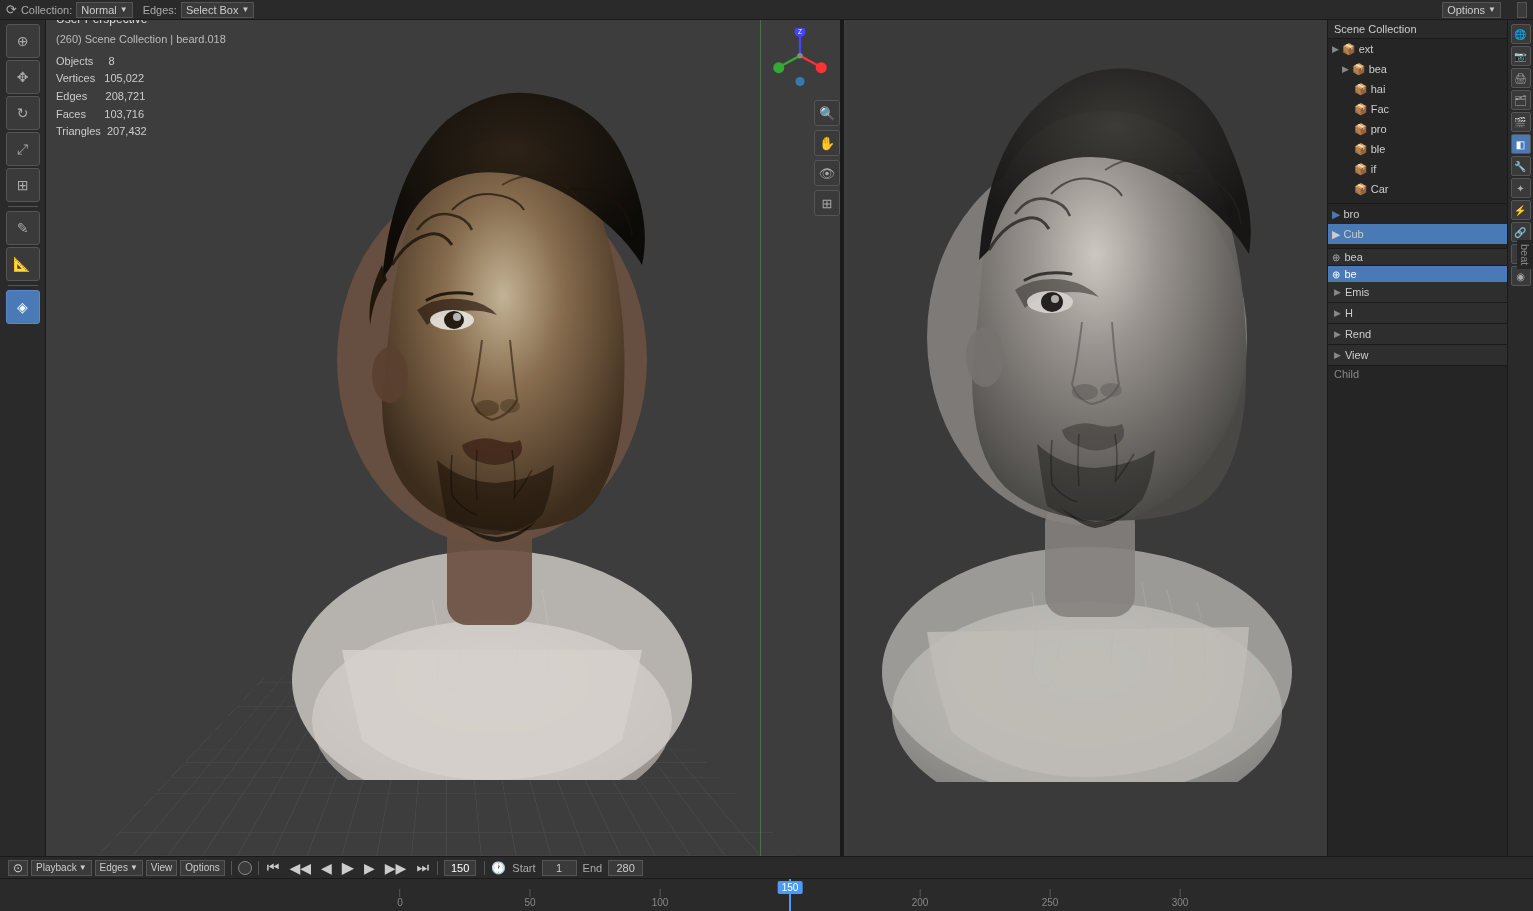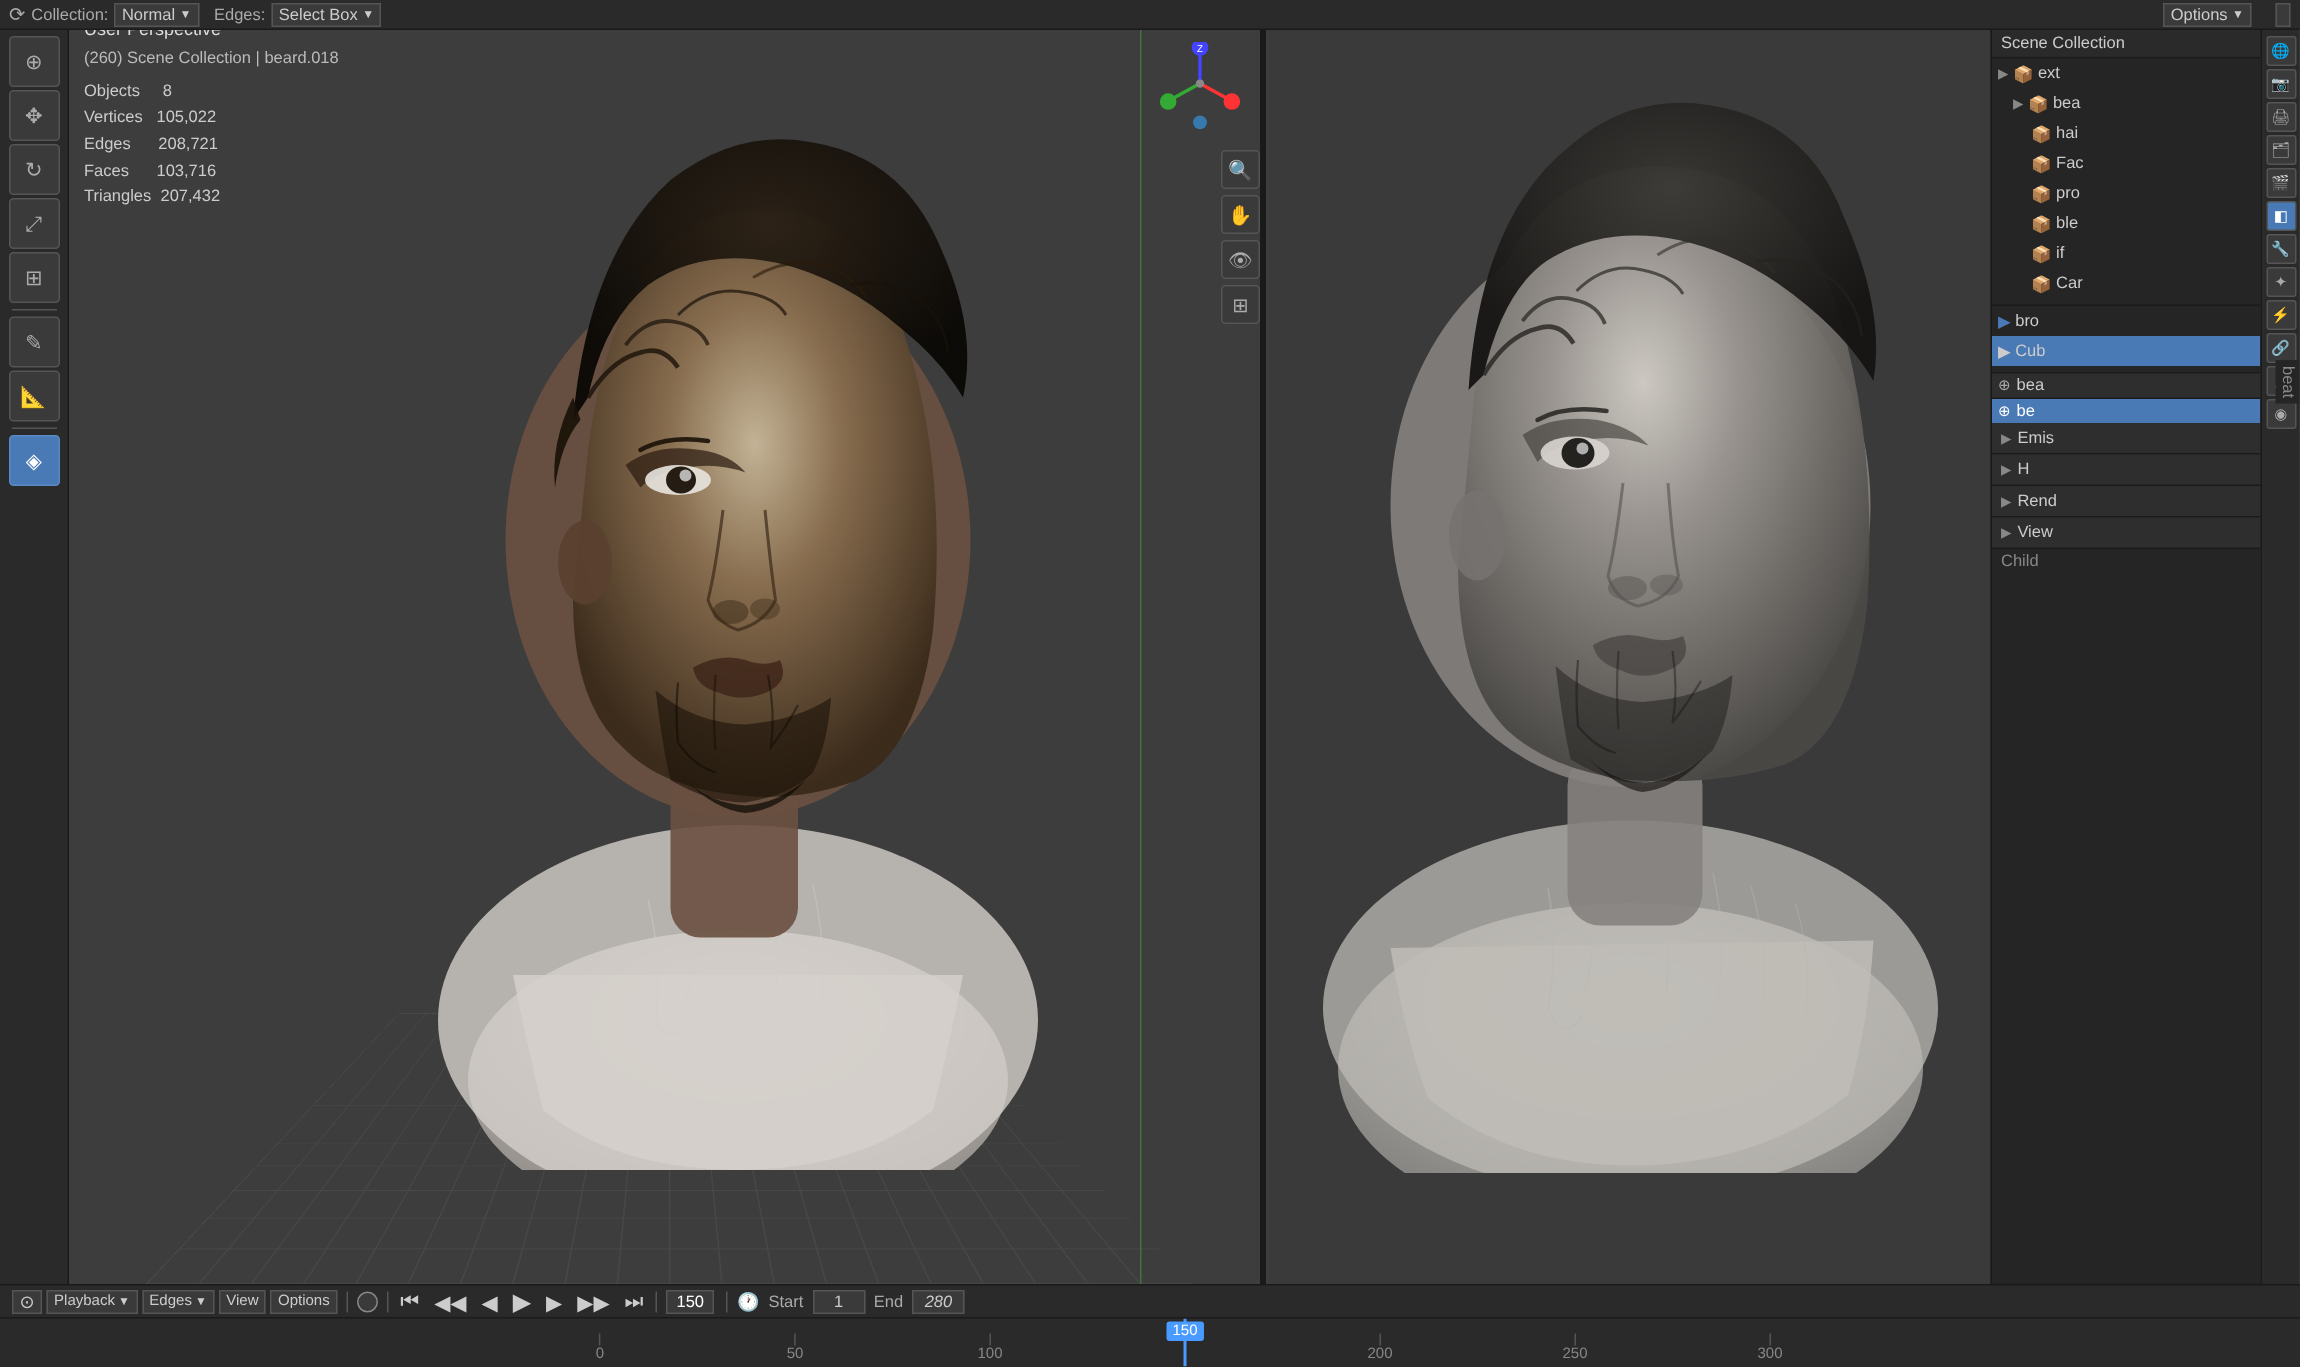--- a/index.html
+++ b/index.html
@@ -770,21 +770,21 @@
     <span style="font-size:10px; color:#aaa; margin-right:2px;">
       <span style="background:#3a3a3a; border:1px solid #555; padding:1px 6px; font-size:11px; color:#fff;">150</span>
     </span>
 
     <div class="tl-separator"></div>
 
     <span style="font-size:12px; color:#aaa;">🕐</span>
     <span style="color:#aaa; font-size:11px;">Start</span>
     <input type="text" class="tl-input" value="1" style="width: 35px;">
     <span style="color:#aaa; font-size:11px;">End</span>
-    <input type="text" class="tl-input" value="280" style="width: 35px; font-style: italic;">
+    <input type="text" class="tl-input" value="280" style="width: 35px;">
   </div>
 
   <div class="timeline-track">
     <div class="tl-numbers">
 
       <div class="tl-number-item" style="left: calc(200px + 0px); transform:translateX(-50%);">
         <div style="width:1px; height:8px; background:#555; margin: 0 auto;"></div>
         <span>0</span>
       </div>
       <div class="tl-number-item" style="left: calc(200px + 130px); transform:translateX(-50%);text-align:center;">

